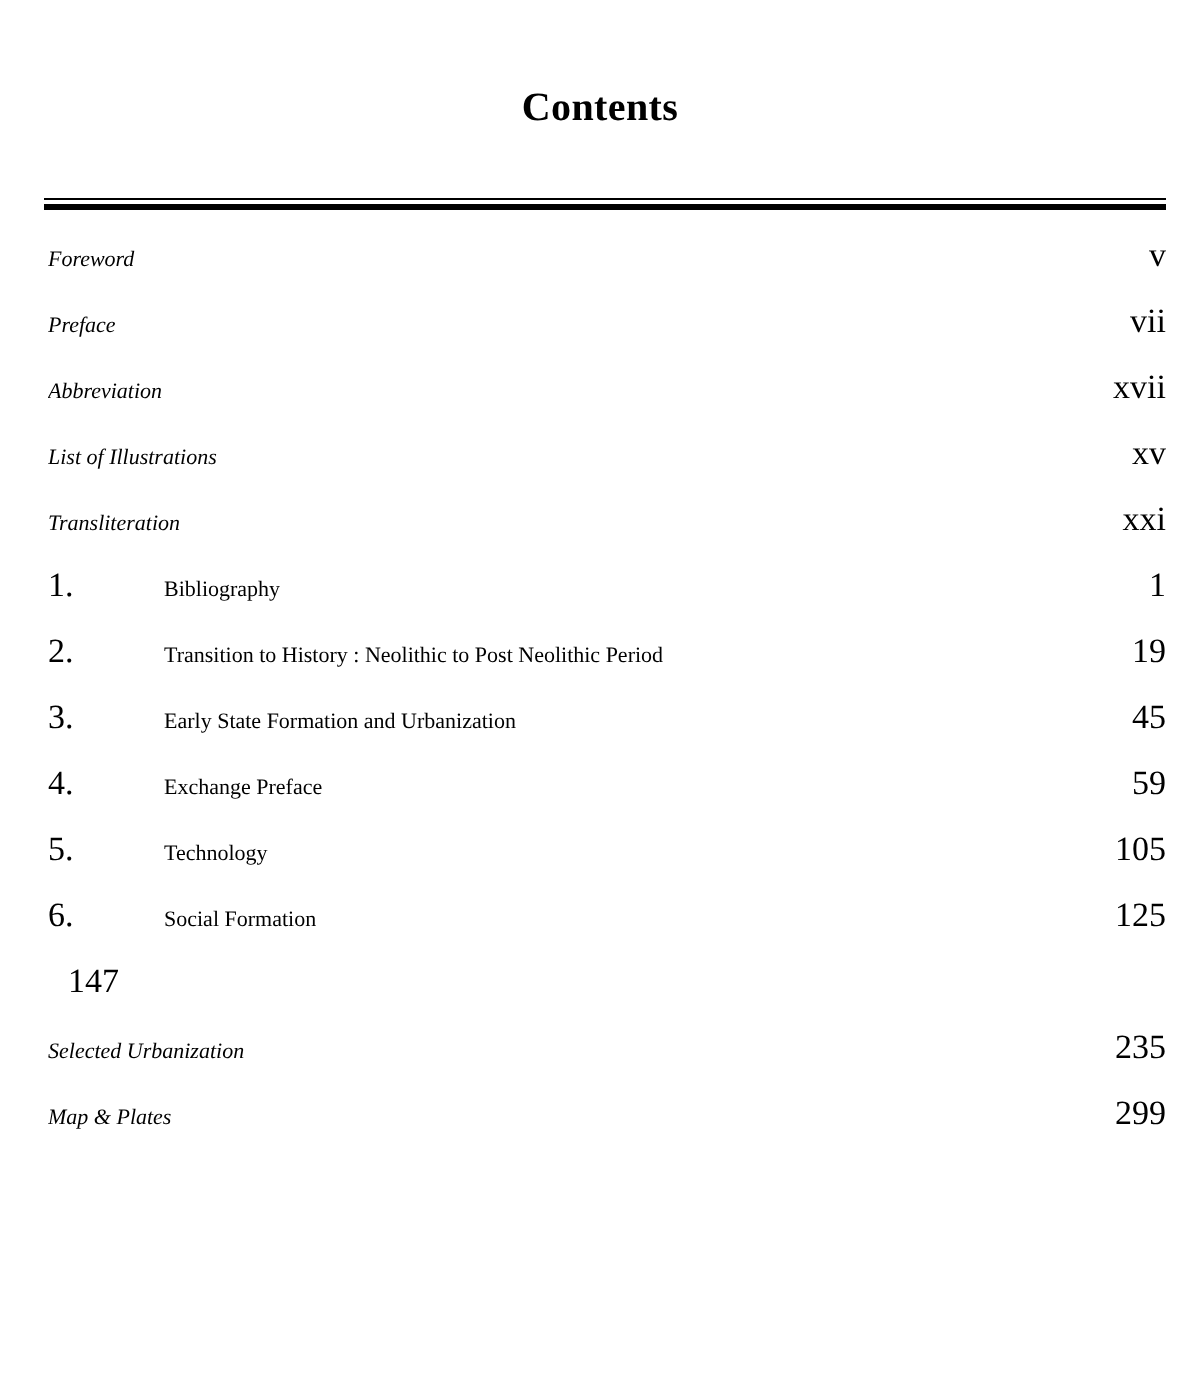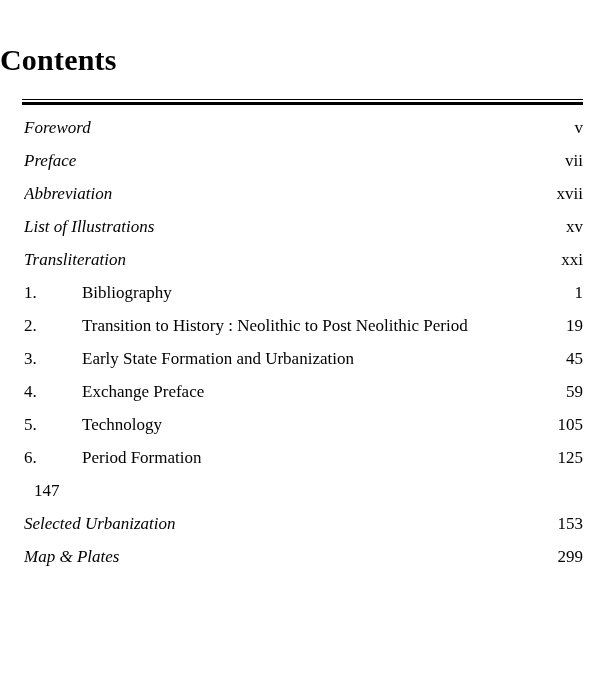--- a/index.html
+++ b/index.html
@@ -26,23 +26,23 @@
     height: 692px;
     background: #ffffff;
   }
 
   
   .toc-title {
     position: absolute;
     left: 0;
     top: 44px;
     width: 600px;
-    text-align: left;
+    text-align: center;
     font-family: "Liberation Serif", "DejaVu Serif", serif;
-    font-size: 30px;
+    font-size: 20px;
     font-weight: bold;
     letter-spacing: 0.2px;
     line-height: 1.05;
     color: #000000;
   }
 
   
   .rule-wrap {
     position: absolute;
     left: 22px;
@@ -86,21 +86,21 @@
   .row-num {
     flex: 0 0 58px;
     font-size: 17px;
     font-style: normal;
     text-align: left;
     white-space: nowrap;
   }
 
   .row-label {
     flex: 1 1 auto;
-    font-size: 17px;
+    font-size: 11px;
     white-space: nowrap;
     overflow: hidden;
   }
 
   .row-page {
     flex: 0 0 auto;
     font-size: 17px;
     font-style: normal;
     text-align: right;
     white-space: nowrap;
@@ -174,29 +174,29 @@
         <span class="row-label">Exchange Preface</span>
         <span class="row-page">59</span>
       </div>
       <div class="toc-row chapter">
         <span class="row-num">5.</span>
         <span class="row-label">Technology</span>
         <span class="row-page">105</span>
       </div>
       <div class="toc-row chapter">
         <span class="row-num">6.</span>
-        <span class="row-label">Period Formation</span>
+        <span class="row-label">Social Formation</span>
         <span class="row-page">125</span>
       </div>
       <div class="toc-row matter">
         <span class="row-page">147</span>
       </div>
       <div class="toc-row matter">
         <span class="row-label">Selected Urbanization</span>
-        <span class="row-page">153</span>
+        <span class="row-page">235</span>
       </div>
       <div class="toc-row matter">
         <span class="row-label">Map &amp; Plates</span>
         <span class="row-page">299</span>
       </div>
     </div>
 
 </div>
 
 </body></html>

